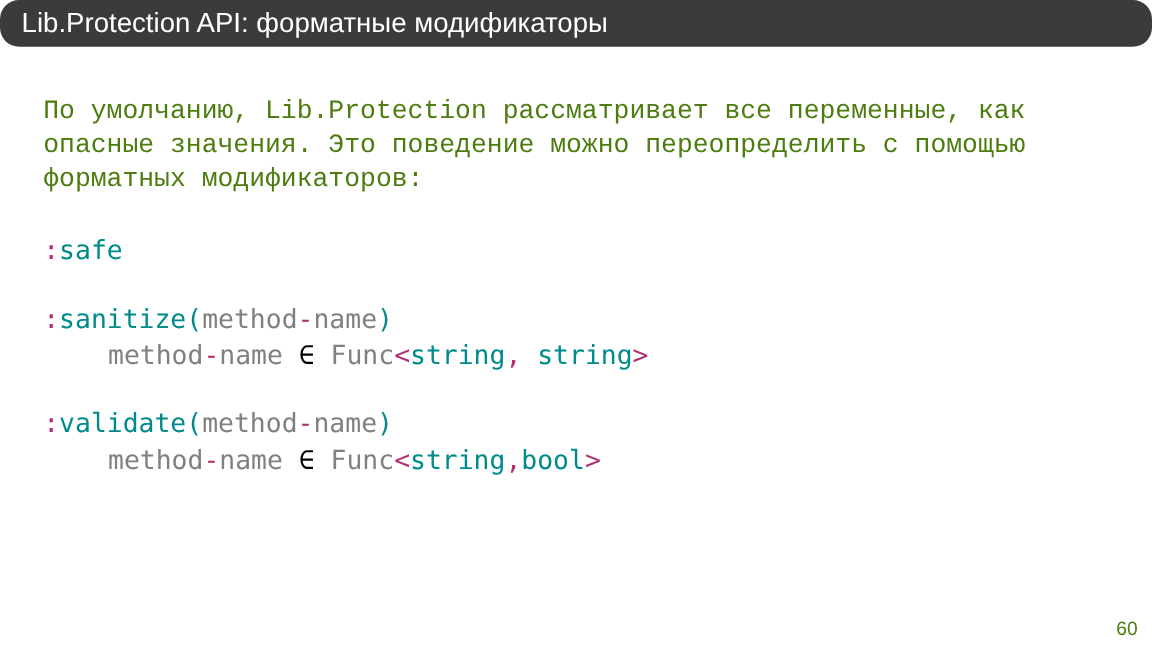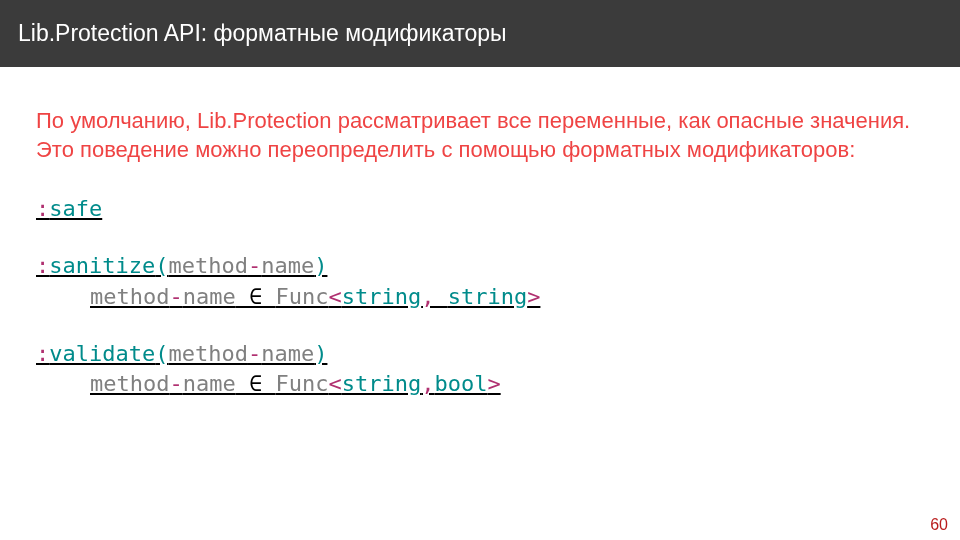--- a/index.html
+++ b/index.html
@@ -7,51 +7,53 @@
     width: 960px;
     height: 540px;
     font-family: Arial, Helvetica, sans-serif;
     background: #ffffff;
     overflow: hidden;
     position: relative;
   }
   .header {
     background: #3b3b3b;
     color: #ffffff;
-    padding: 20px 18px;
+    padding: 6px 18px;
     font-size: 23px;
     font-weight: 400;
+    border-radius: 16px;
   }
   .content {
     padding: 40px 36px 0 36px;
   }
   .intro {
     font-size: 22px;
     line-height: 1.3;
-    color: #ef4444;
+    color: #4d7c0f;
+    font-family: Liberation Mono, monospace;
   }
   .code-section {
     margin-top: 30px;
     font-family: Consolas, Monaco, monospace;
     font-size: 22px;
     line-height: 1.4;
   }
-  .block { margin-top: 26px; text-decoration: underline; }
+  .block { margin-top: 26px; }
   .block:first-child { margin-top: 0; }
   .c-pink { color: #b03070; }
   .c-teal { color: #008b8b; }
   .c-gray { color: #808080; }
   .c-black { color: #000; }
   .indent { margin-left: 54px; }
   .page-num {
     position: absolute;
     right: 12px;
     bottom: 6px;
     font-size: 16px;
-    color: #b91c1c;
+    color: #4d7c0f;
   }
 </style>
 </head>
 <body>
 
 <div class="header">
   <span>Lib.Protection API: форматные модификаторы</span>
 </div>
 
 <div class="content">

